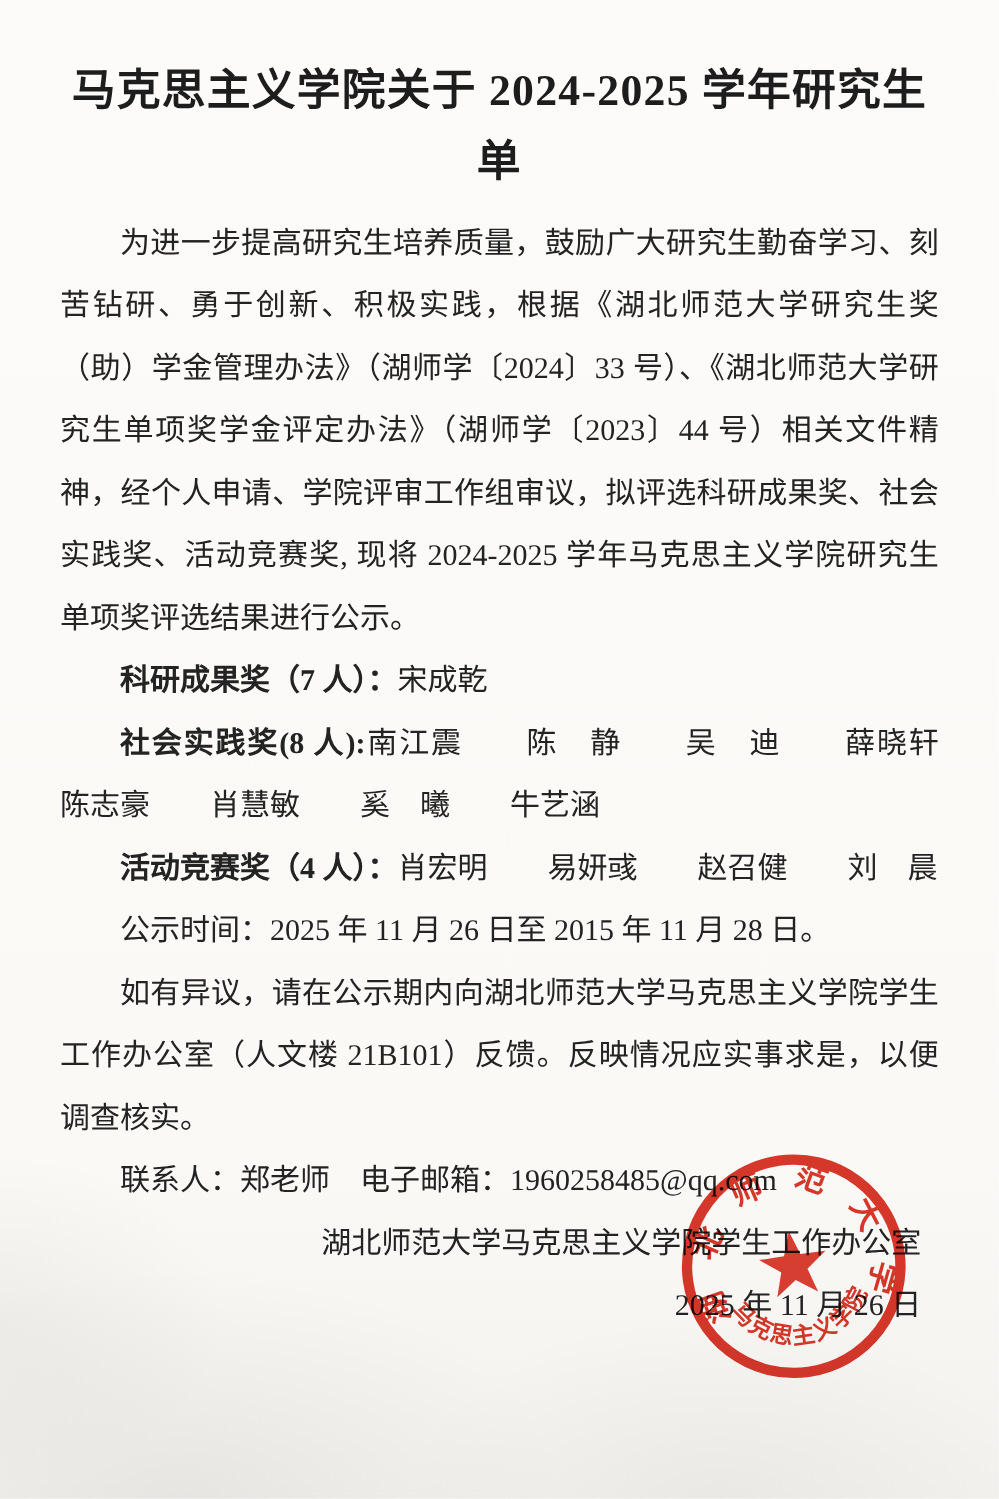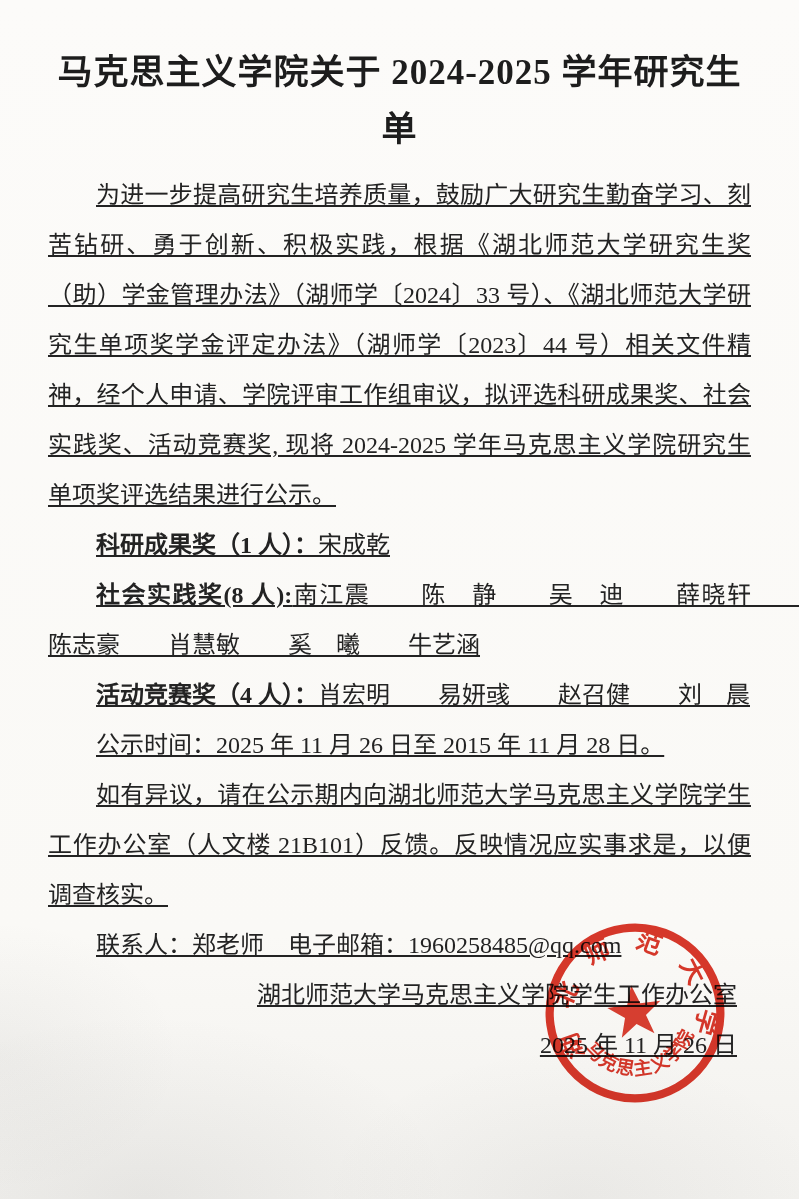--- a/index.html
+++ b/index.html
@@ -25,21 +25,20 @@
     font-weight: 700;
     font-size: 35px;
     line-height: 57px;
     letter-spacing: 1px;
     color: #1d1d1d;
   }
   .doc-body {
     margin-top: 12px;
     font-size: 24px;
     line-height: 50px;
-    text-decoration: underline;
   }
   .doc-body p {
     margin: 0;
     text-indent: 2em;
     text-align: justify;
   }
   .award-label { font-weight: 700; }
   .sig-block {
     text-align: right;
     padding-right: 14px;
@@ -83,21 +82,21 @@
 <div class="page">
 
   <div class="doc-title">
     <div>马克思主义学院关于 2024-2025 学年研究生单</div>
   </div>
 
   <div class="doc-body">
 
     <p>为进一步提高研究生培养质量，鼓励广大研究生勤奋学习、刻苦钻研、勇于创新、积极实践，根据《湖北师范大学研究生奖（助）学金管理办法》（湖师学〔2024〕33 号）、《湖北师范大学研究生单项奖学金评定办法》（湖师学〔2023〕44 号）相关文件精神，经个人申请、学院评审工作组审议，拟评选科研成果奖、社会实践奖、活动竞赛奖, 现将 2024-2025 学年马克思主义学院研究生单项奖评选结果进行公示。</p>
 
-    <p><span class="award-label">科研成果奖（1 人）：</span><span>宋成乾</span></p>
+    <p><span class="award-label">科研成果奖（7 人）：</span><span>宋成乾</span></p>
 
     <p><span class="award-label">社会实践奖(8 人):</span><span>南江震　　陈　静　　吴　迪　　薛晓轩　　陈志豪　　肖慧敏　　奚　曦　　牛艺涵</span></p>
 
     <p><span class="award-label">活动竞赛奖（4 人）：</span><span>肖宏明　　易妍彧　　赵召健　　刘　晨</span></p>
 
     <p>公示时间：2025 年 11 月 26 日至 2015 年 11 月 28 日。</p>
 
     <p>如有异议，请在公示期内向湖北师范大学马克思主义学院学生工作办公室（人文楼 21B101）反馈。反映情况应实事求是，以便调查核实。</p>
 
     <p>联系人：郑老师　电子邮箱：1960258485@qq.com</p>

